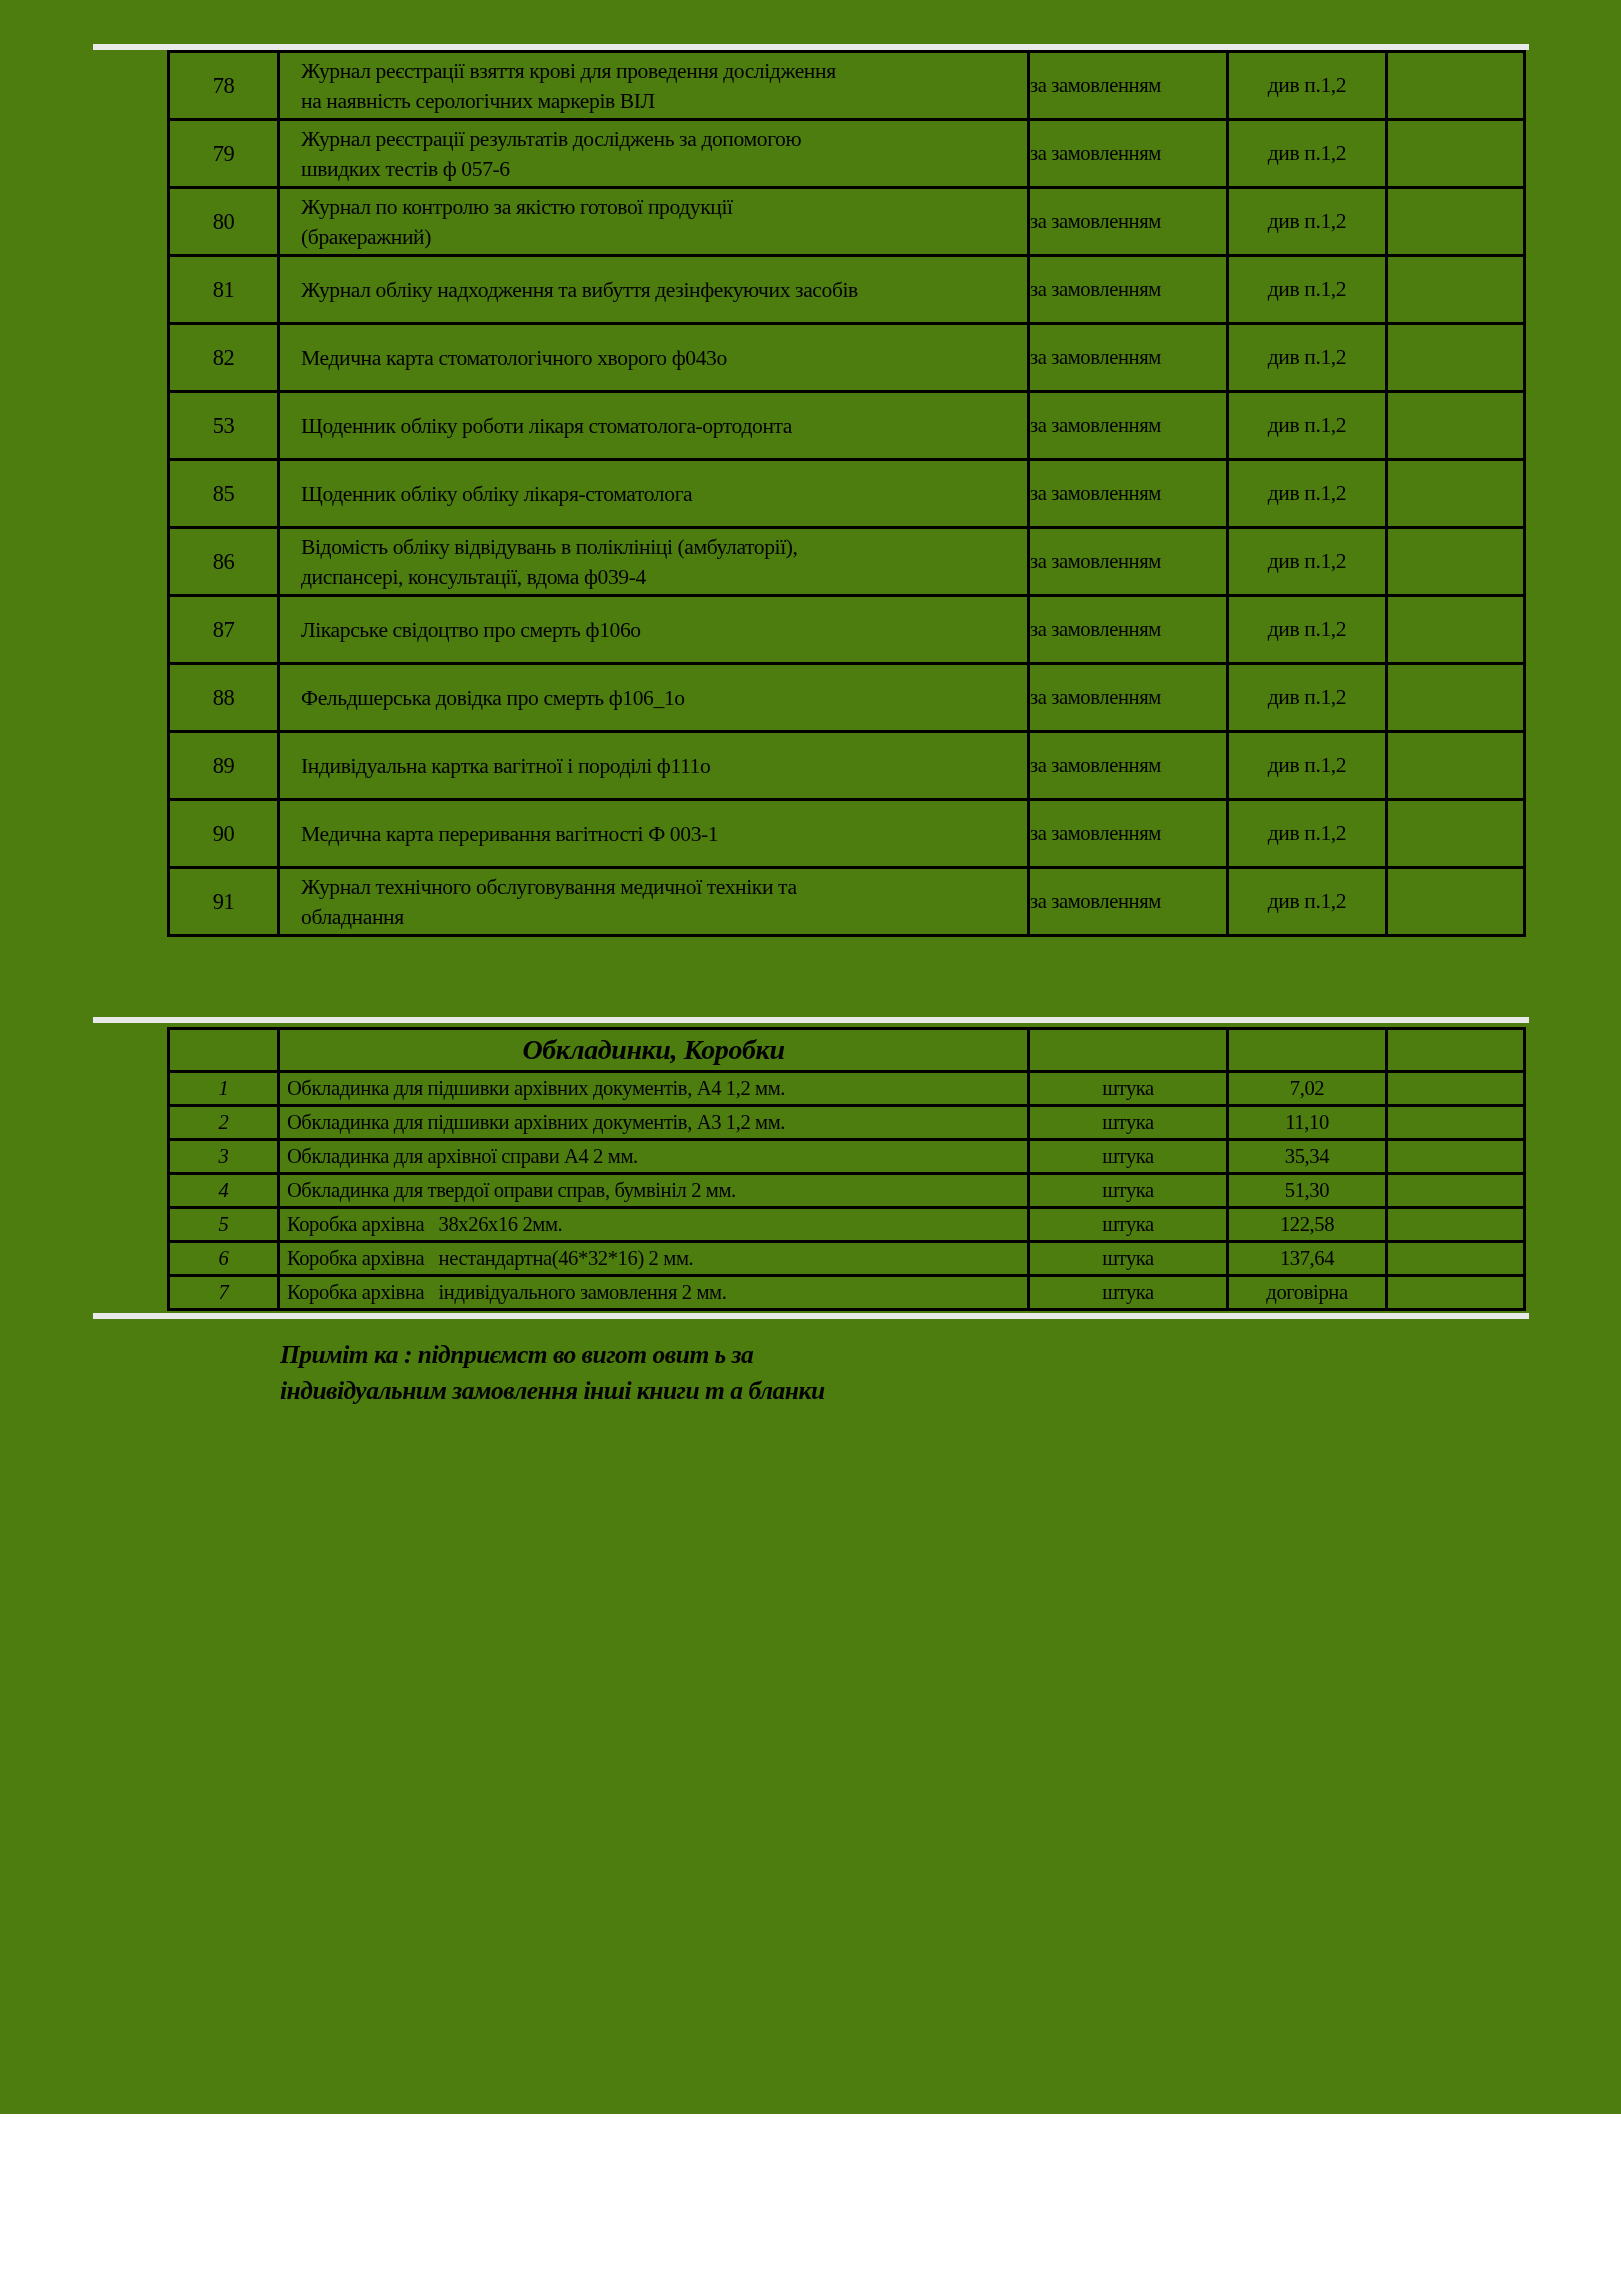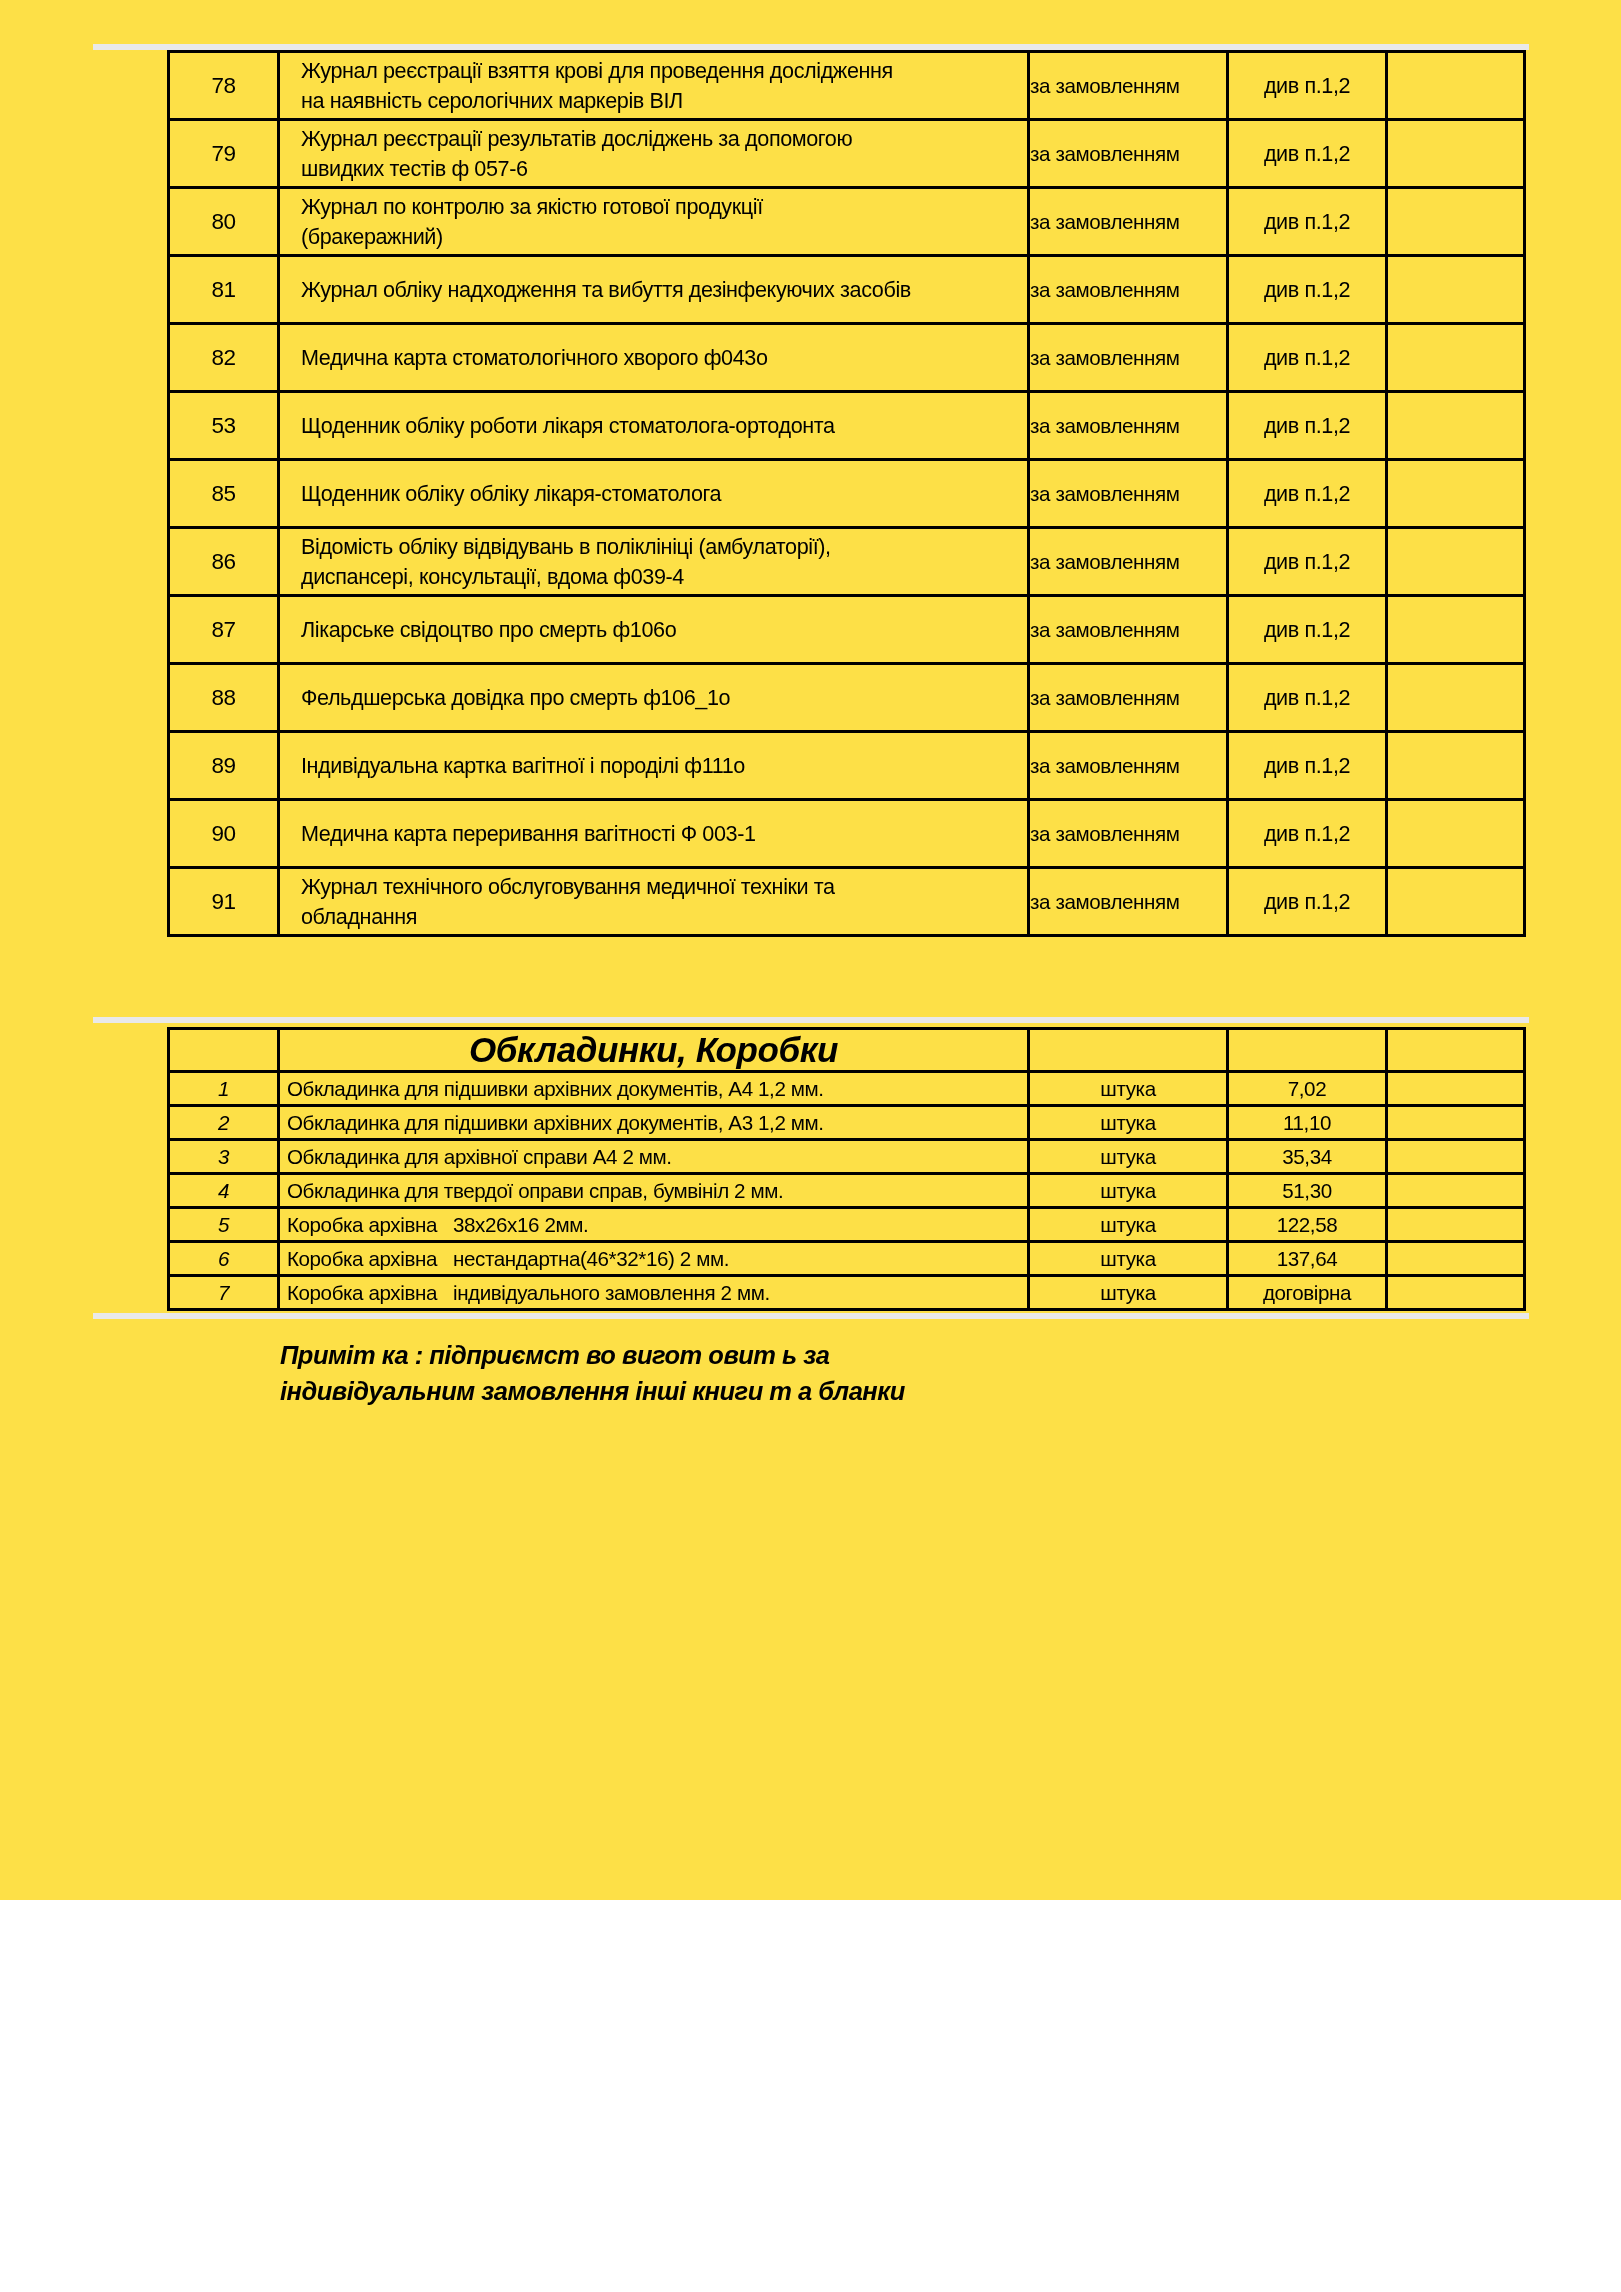--- a/index.html
+++ b/index.html
@@ -1,21 +1,21 @@
 <!DOCTYPE html>
 <html><head>
 <meta charset="utf-8">
 <style>
   html,body { margin:0; padding:0; background:#ffffff; }
   .page {
     position:relative;
-    width:1621px; height:1900px;
-    background:#fde047;
+    width:1621px; height:2114px;
+    background:#4d7c0f;
     color:#000;
-    font-family:Liberation Sans, sans-serif;
+    font-family:Liberation Serif, serif;
     overflow:hidden;
   }
   .scan-strip {
     position:absolute;
     left:93px; width:1436px; height:5.9px;
     background:#e9e9e9;
   }
   table.doc-table {
     position:absolute;
     border-collapse:collapse;
@@ -42,21 +42,21 @@
   .t2 tr { height:34px; }
   .t2 tr.header-row { height:43px; }
   .t2 td { font-size:20.6px; letter-spacing:-0.4px; }
   .t2 td.num { text-align:center; font-style:italic; }
   .t2 td.desc { padding:0 6.9px; white-space:pre-wrap; }
   .t2 td.unit { text-align:center; }
   .t2 td.price { text-align:center; }
   .t2 td.title-cell {
     text-align:center;
     font-weight:bold; font-style:italic;
-    font-size:35px; letter-spacing:-0.4px;
+    font-size:28px; letter-spacing:-0.4px;
   }
   .note {
     position:absolute;
     left:280px; top:1337px;
     width:804px;
     font-weight:bold; font-style:italic;
     font-size:25.5px; line-height:36px;
     letter-spacing:-0.5px;
   }
 </style>

